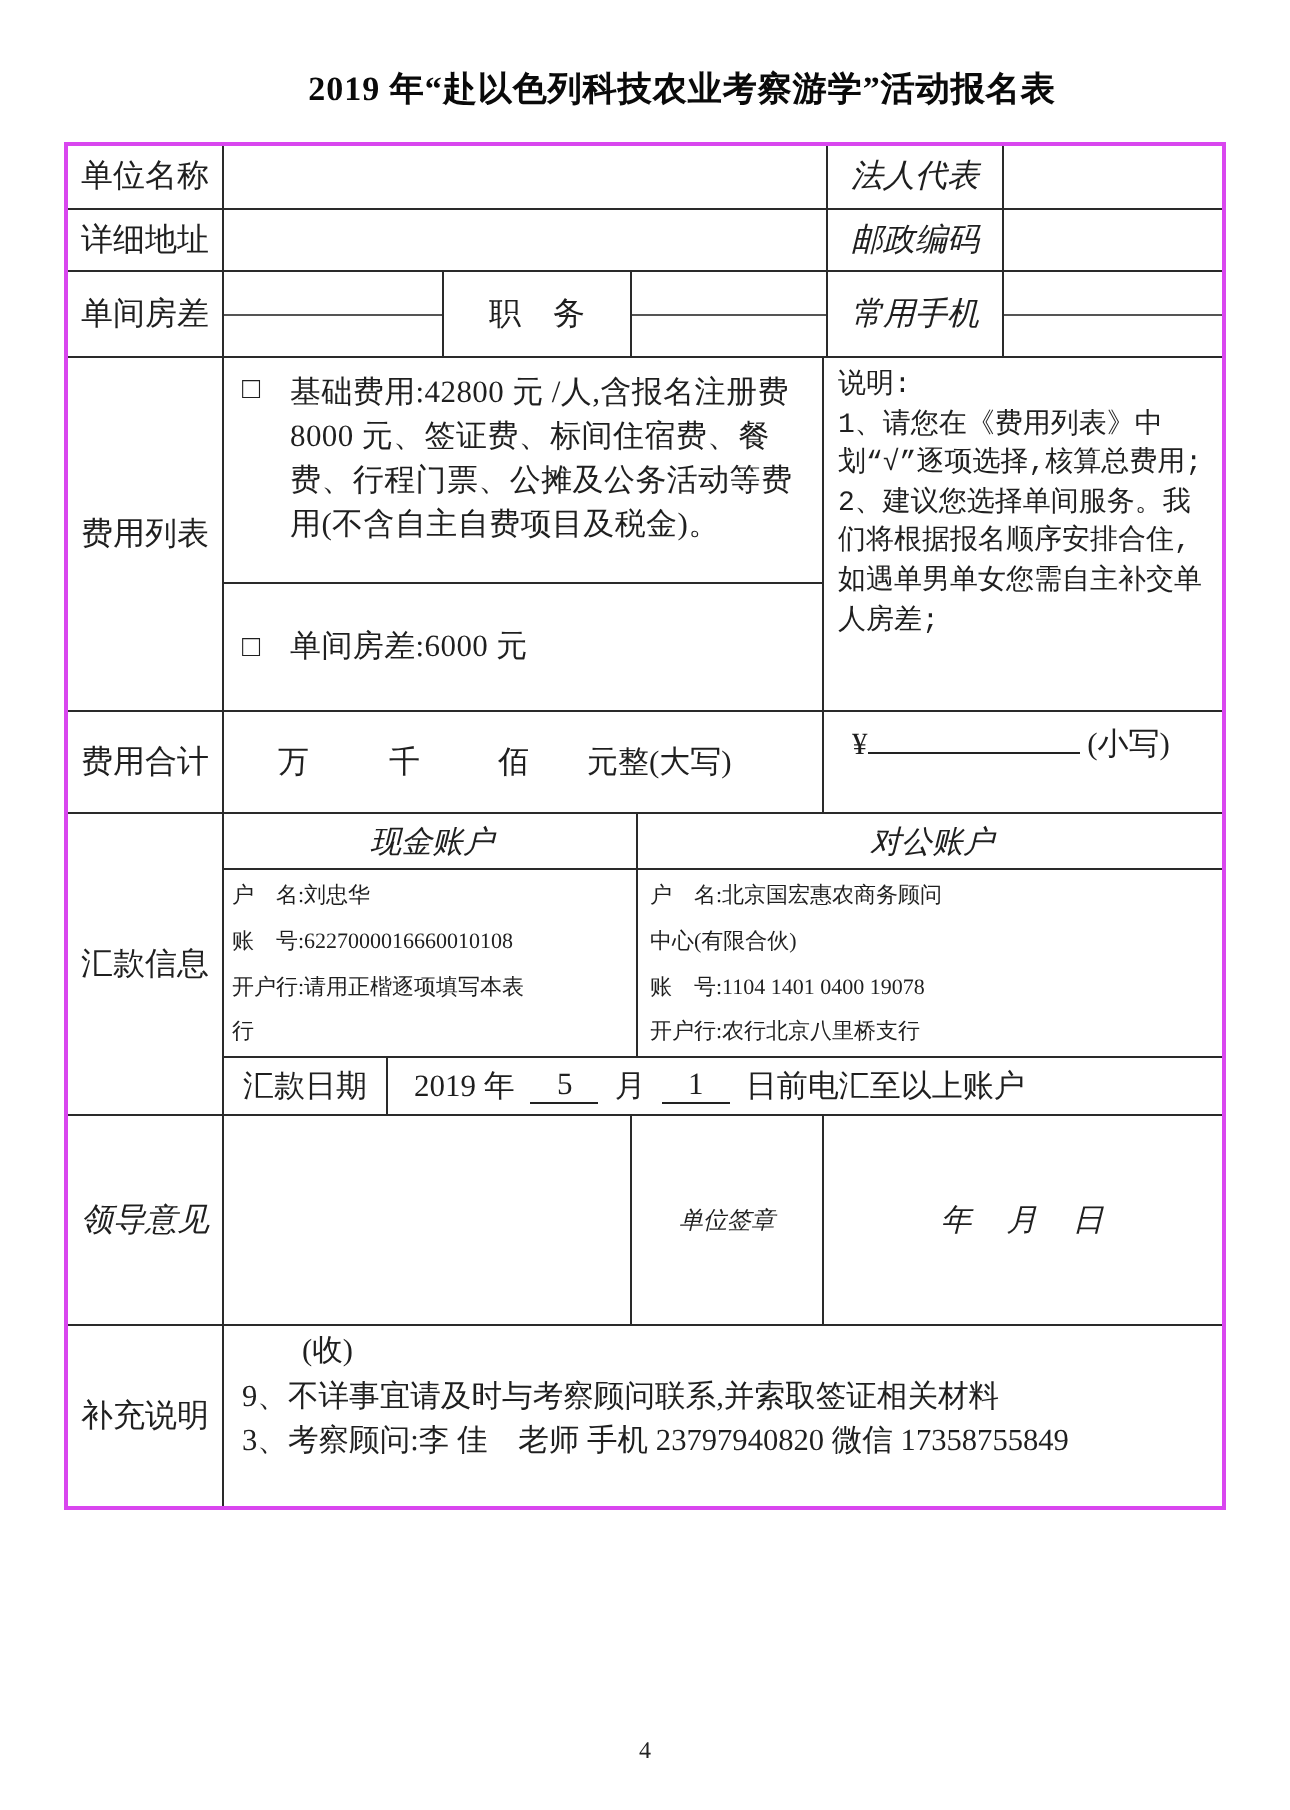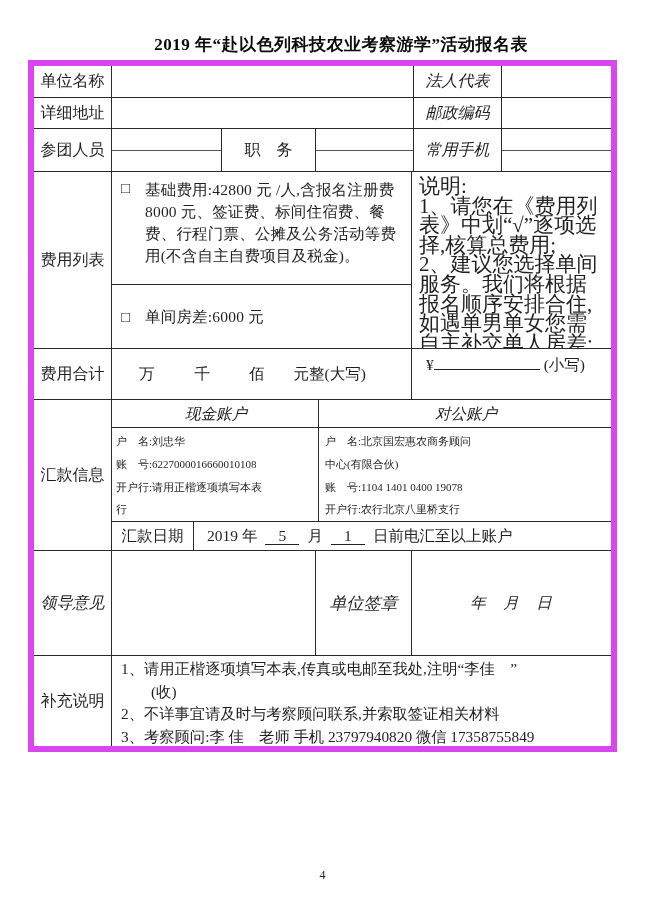--- a/index.html
+++ b/index.html
@@ -14,22 +14,22 @@
     text-align:center;
     font-size:17px;
     font-weight:bold;
     letter-spacing:.5px;
     padding-top:33px;
     color:#0a0a0a;
     padding-left:37px;
   }
   .form-table{
     width:577px;
-    margin:4px auto 0 auto;
-    border:6px solid #d946ef;
+    margin:15px auto 0 auto;
+    border:2px solid #d946ef;
     box-sizing:content-box;
     font-size:15.5px;
   }
   .row{display:flex;border-bottom:1px solid #2a2a2a;}
   .row:last-child{border-bottom:none;}
   .cell{box-sizing:border-box;border-right:1px solid #2a2a2a;overflow:hidden;}
   .cell:last-child{border-right:none;}
   .label-cell{
     display:flex;align-items:center;justify-content:center;
     font-size:16px;text-align:center;
@@ -50,21 +50,21 @@
   .w-pos{width:94px;flex:0 0 94px;}
   .w-m2{width:98px;flex:0 0 98px;}
   .w-m3{width:109px;flex:0 0 109px;}
   
   .r4{height:176px;}
   .w-fee{width:300px;flex:0 0 300px;display:flex;flex-direction:column;}
   .fee-item1{height:113px;border-bottom:1px solid #2a2a2a;box-sizing:border-box;padding:7px 6px 0 9px;display:flex;}
   .fee-item2{flex:1;display:flex;align-items:center;padding:0 6px 0 9px;}
   .chk{width:24px;flex:0 0 24px;font-size:15px;padding-top:1px;}
   .fee-text{flex:1;line-height:22px;letter-spacing:.2px;}
-  .w-note{width:199px;flex:0 0 199px;padding:5px 5px 0 7px;box-sizing:border-box;line-height:19.6px;font-size:21px;}
+  .w-note{width:199px;flex:0 0 199px;padding:5px 5px 0 7px;box-sizing:border-box;line-height:19.6px;font-size:14px;font-family:Liberation Mono, monospace;}
   
   .r5{height:50px;}
   .w-upper{width:300px;flex:0 0 300px;display:flex;align-items:center;padding-left:27px;box-sizing:border-box;}
   .w-upper .u1{margin-right:40px;}
   .w-upper .u2{margin-right:39px;}
   .w-upper .u3{margin-right:29px;}
   .w-lower{width:199px;flex:0 0 199px;padding:4px 6px 0 14px;box-sizing:border-box;line-height:22px;}
   .blank-line{display:inline-block;width:106px;border-bottom:1px solid #222;height:16px;vertical-align:baseline;}
   
   .r6{height:150px;}
@@ -77,21 +77,21 @@
   .w-cash{width:207px;flex:0 0 207px;padding:2px 2px 0 4px;box-sizing:border-box;}
   .w-corp{width:292px;flex:0 0 292px;padding:2px 4px 0 6px;box-sizing:border-box;}
   .detail-line{line-height:22.8px;font-size:11px;white-space:nowrap;}
   .rs-date{height:30px;flex:1;}
   .w-datelabel{width:82px;flex:0 0 82px;display:flex;align-items:center;justify-content:center;font-size:15.5px;}
   .w-dateval{width:417px;flex:0 0 417px;display:flex;align-items:center;padding-left:13px;box-sizing:border-box;}
   .fill-blank{display:inline-block;min-width:34px;text-align:center;border-bottom:1px solid #222;margin:0 8px;line-height:17px;}
   
   .r7{height:104px;font-style:italic;}
   .w-opinion{width:204px;flex:0 0 204px;}
-  .w-seal{width:96px;flex:0 0 96px;display:flex;align-items:center;justify-content:center;font-size:17px;}
+  .w-seal{width:96px;flex:0 0 96px;display:flex;align-items:center;justify-content:center;font-size:12px;}
   .w-ymd{width:199px;flex:0 0 199px;display:flex;align-items:center;justify-content:center;letter-spacing:1px;}
   
   .r8{height:90px;}
   .w-notes{width:499px;flex:0 0 499px;padding:2px 6px 0 9px;box-sizing:border-box;}
   .note-line{line-height:22.5px;font-size:15.3px;}
   .note-indent{padding-left:30px;}
   .page-num{
     position:absolute;left:0;right:0;bottom:22px;
     text-align:center;font-size:12px;color:#222;
   }
@@ -111,21 +111,21 @@
   </div>
 
   <div class="row r2">
     <div class="cell label-cell w-label">详细地址</div>
     <div class="cell v-big"></div>
     <div class="cell label-cell w-label2">邮政编码</div>
     <div class="cell v-small"></div>
   </div>
 
   <div class="row r3">
-    <div class="cell label-cell w-label">参团人员</div>
+    <div class="cell label-cell w-label">单间房差</div>
     <div class="cell col-split w-m1">
       <div class="half"></div>
       <div class="half"></div>
     </div>
     <div class="cell label-cell w-pos">职　务</div>
     <div class="cell col-split w-m2">
       <div class="half"></div>
       <div class="half"></div>
     </div>
     <div class="cell label-cell w-label2">常用手机</div>
@@ -204,22 +204,21 @@
   <div class="row r7">
     <div class="cell label-cell w-label">领导意见</div>
     <div class="cell w-opinion"></div>
     <div class="cell w-seal">单位签章</div>
     <div class="cell w-ymd">年　月　日</div>
   </div>
 
   <div class="row r8">
     <div class="cell label-cell w-label">补充说明</div>
     <div class="cell w-notes">
-      <div class="note-line">1、请用正楷逐项填写本表,传真或电邮至我处,注明“李佳　”</div>
       <div class="note-line note-indent">(收)</div>
-      <div class="note-line">2、不详事宜请及时与考察顾问联系,并索取签证相关材料</div>
+      <div class="note-line">9、不详事宜请及时与考察顾问联系,并索取签证相关材料</div>
       <div class="note-line">3、考察顾问:李 佳　老师 手机 23797940820 微信 17358755849</div>
     </div>
   </div>
 
 </div>
 
 <div class="page-num">4</div>
 
 </body></html>

